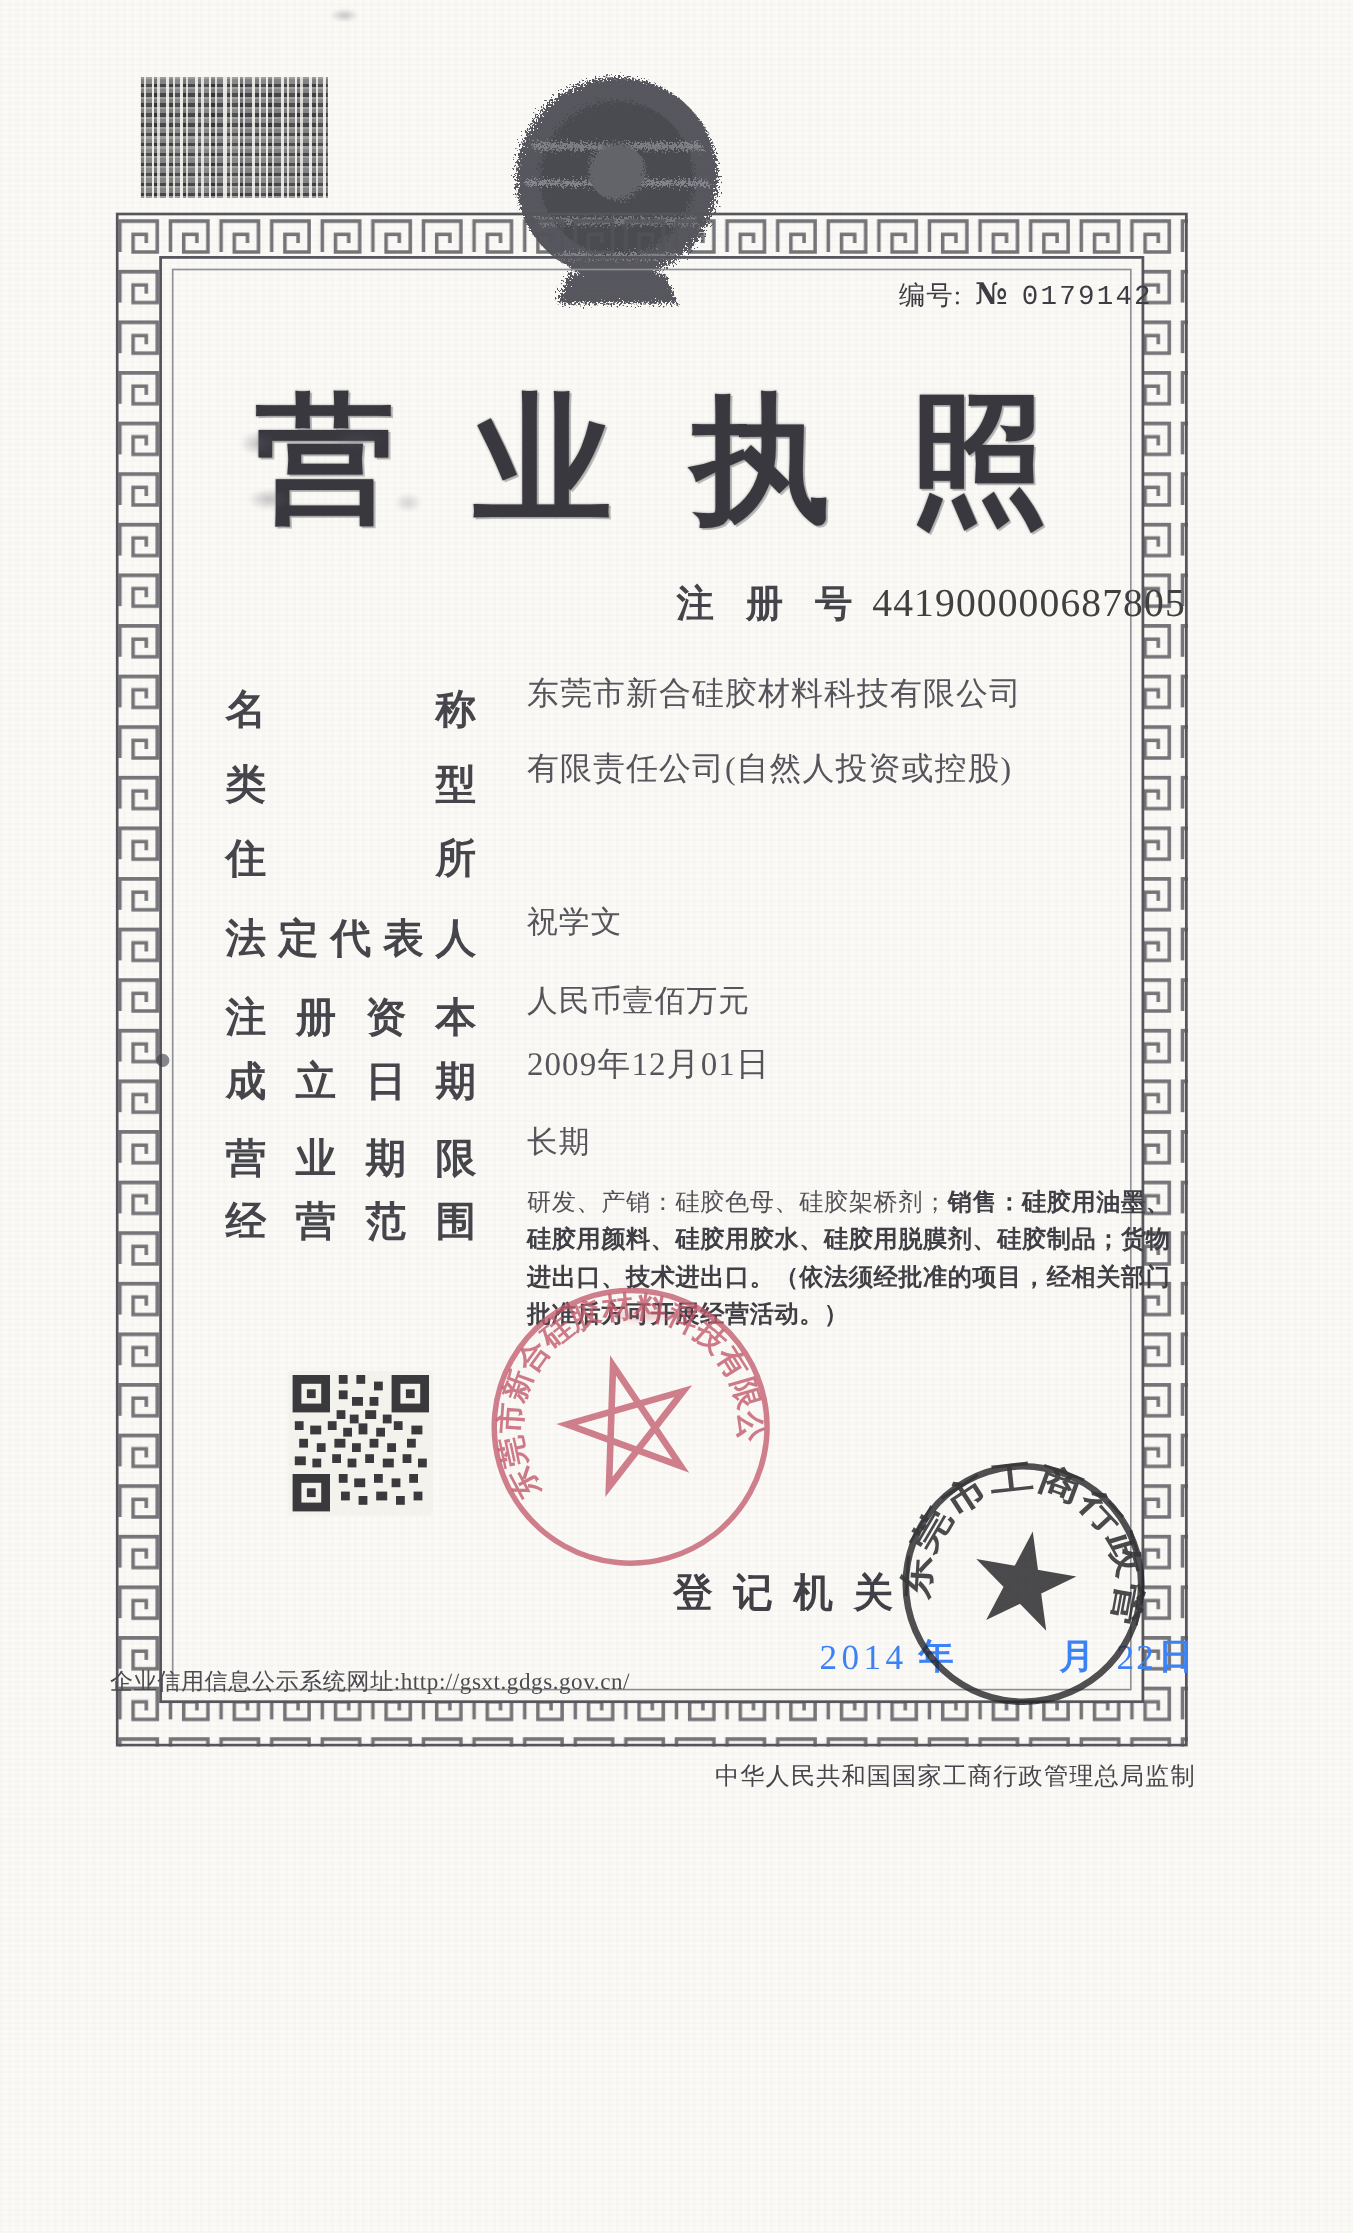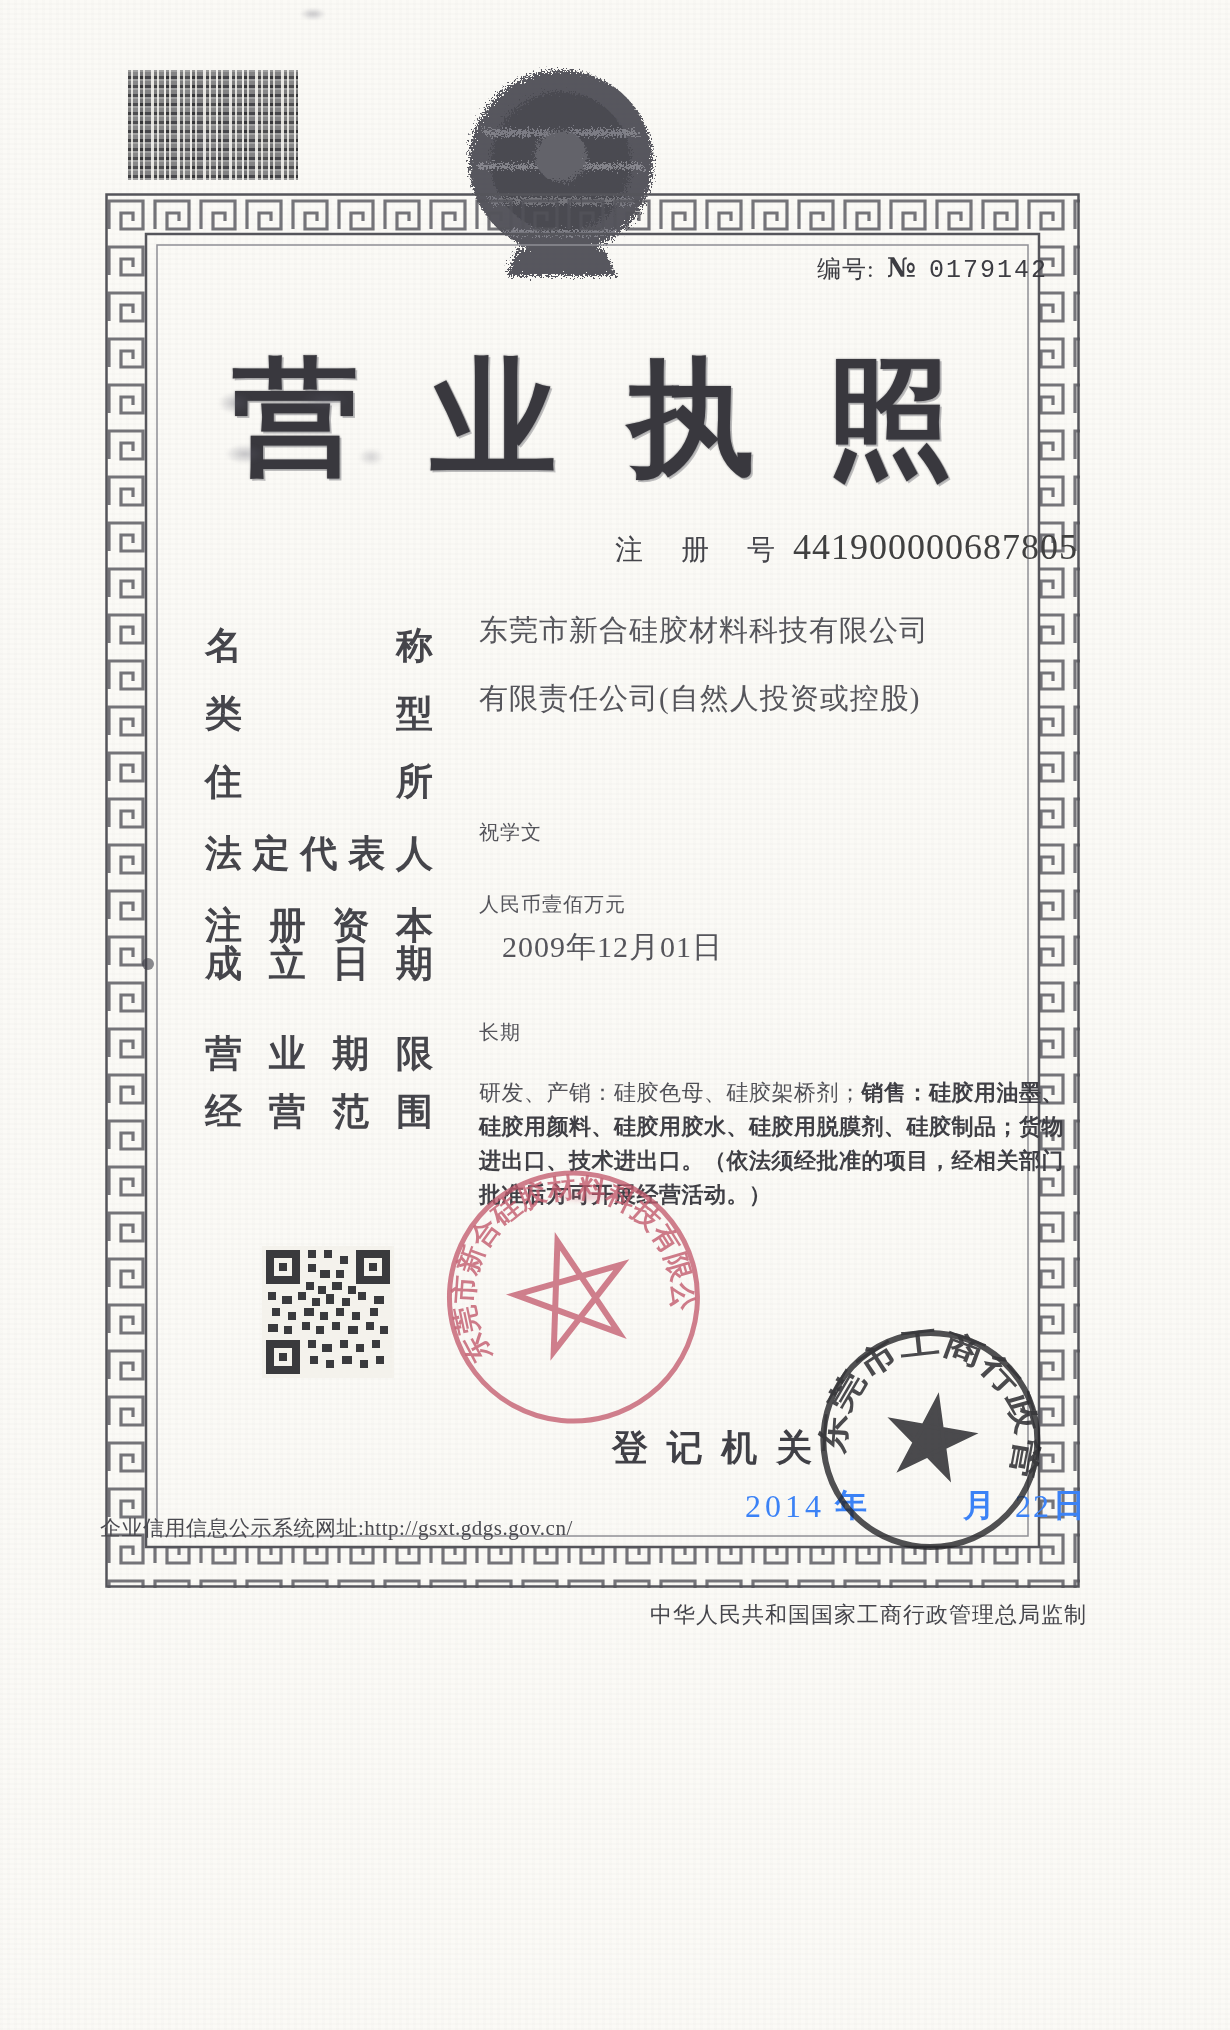--- a/index.html
+++ b/index.html
@@ -49,38 +49,38 @@
     top:335px; left:105px; width:975px;
     display:flex; justify-content:center; gap:72px;
     font-family:"DejaVu Sans", sans-serif;
     font-size:126px; font-weight:bold; color:#39383e;
     text-shadow:0 0 2px rgba(60,60,66,0.7), 2px 2px 0 rgba(90,90,96,0.35);
     letter-spacing:0;
   }
 
   
   .regno{ top:526px; left:615px; display:flex; align-items:baseline;}
-  .regno .lbl{ width:160px; font-size:28px; font-weight:400; color:#44444a;
+  .regno .lbl{ width:160px; font-size:34px; font-weight:700; color:#44444a;
     text-align:justify; text-align-last:justify;}
   .regno .val{ margin-left:18px; font-size:36px; color:#404040; letter-spacing:1px; font-family:"Liberation Serif", serif;}
 
   
   .row{ position:absolute; left:205px; display:flex; align-items:flex-start;}
   .row .lbl{
     width:228px; flex:0 0 228px;
     font-size:37px; font-weight:600; color:#45454b;
     text-align:justify; text-align-last:justify; line-height:1.15;margin-top:19px;
   }
-  .row .val{ margin-left:46px; padding-top:5px; font-size:20px; color:#55555b; letter-spacing:1px;}
+  .row .val{ margin-left:46px; padding-top:5px; font-size:28px; color:#55555b; letter-spacing:1px;}
   .row-name   { top:606px; }  .row-name  .val{ font-size:29px;}
   .row-type   { top:674px;font-family:Liberation Serif, serif; }  .row-type  .val{ font-size:29px;}
   .row-addr   { top:742px; }  .row-addr  .val{ font-size:26px; padding-top:8px;}
   .row-legal  { top:814px; }
   .row-capital{ top:886px; }
-  .row-estab  { top:924px;gap:23px; }  .row-estab .val{ font-size:30px; padding-top:3px;}
+  .row-estab  { top:944px; }  .row-estab .val{ font-size:30px; padding-top:3px;}
   .row-term   { top:1014px; }
   .row-scope  { top:1072px; }
   .row-scope .val{ width:600px; font-size:22px; line-height:1.55; letter-spacing:0.5px; padding-top:4px; color:#515157;}
   .row-scope .val .bold{ font-weight:bold; color:#3f3f45;}
 
   
   .qr{ left:262px; top:1246px; opacity:0.92; filter:blur(0.4px);}
 
   
   .company-seal{ left:443px; top:1166px; transform:rotate(-16deg); opacity:0.9;}

